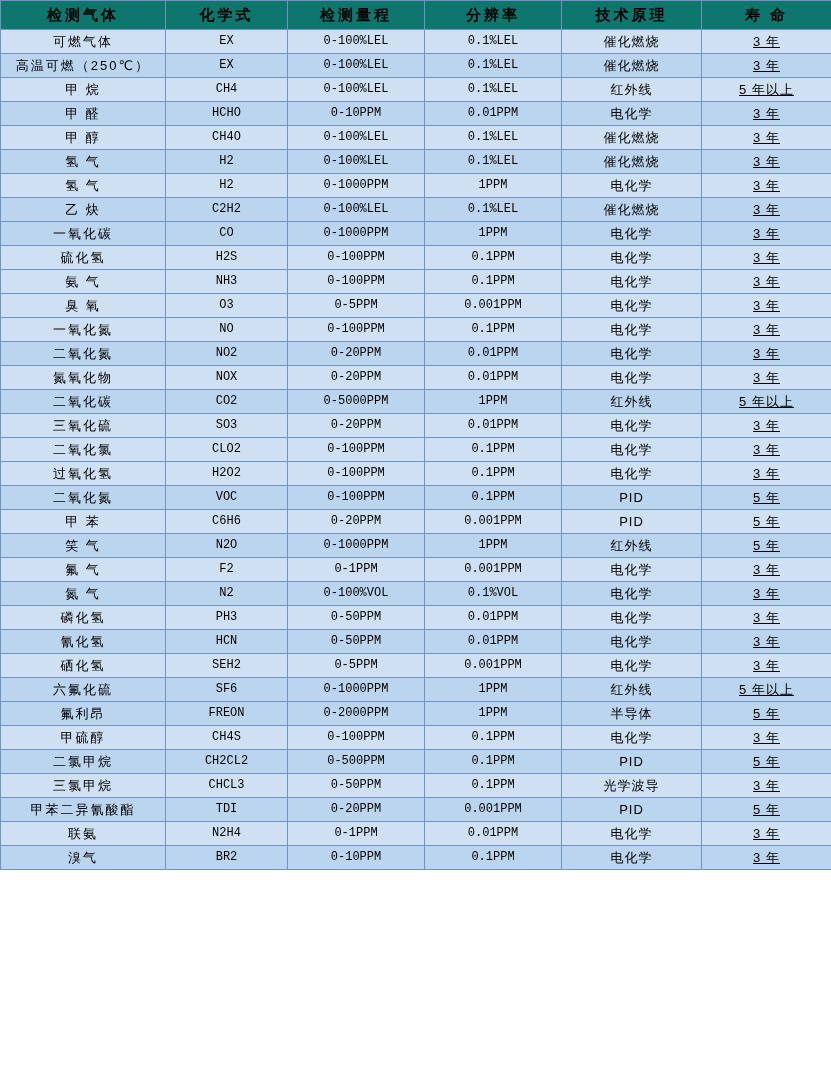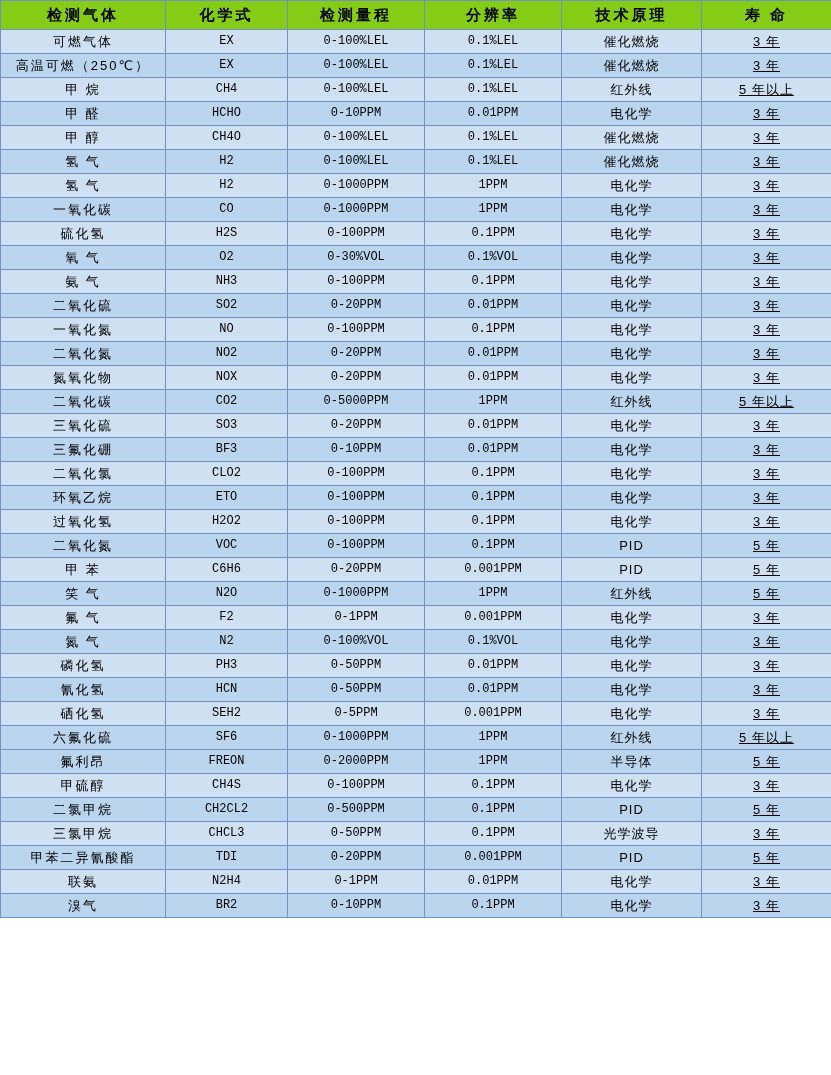--- a/index.html
+++ b/index.html
@@ -26,21 +26,21 @@
   #gas-table th,
   #gas-table td {
     border: 1px solid #6f94c4;
     text-align: center;
     vertical-align: middle;
     color: #000000;
     white-space: nowrap;
     overflow: hidden;
   }
   #gas-table thead th {
-    background: #84cc16;
+    background: #0f766e;
     height: 26px;
     font-size: 15px;
     font-weight: bold;
     letter-spacing: 3px;
     margin-left: 16px;
   }
   #gas-table tbody td {
     height: 21px;
     font-size: 13px;
     line-height: 21px;
@@ -142,56 +142,56 @@
       </tr>
       <tr class="odd">
         <td class="name">氢 气</td>
         <td class="formula">H2</td>
         <td class="range">0-1000PPM</td>
         <td class="resolution">1PPM</td>
         <td class="principle">电化学</td>
         <td class="life">3 年</td>
       </tr>
       <tr class="even">
+        <td class="name">乙 炔</td>
+        <td class="formula">C2H2</td>
+        <td class="range">0-100%LEL</td>
+        <td class="resolution">0.1%LEL</td>
+        <td class="principle">催化燃烧</td>
+        <td class="life">3 年</td>
+      </tr>
+      <tr class="even">
         <td class="name">一氧化碳</td>
         <td class="formula">CO</td>
         <td class="range">0-1000PPM</td>
         <td class="resolution">1PPM</td>
         <td class="principle">电化学</td>
         <td class="life">3 年</td>
       </tr>
       <tr class="odd">
         <td class="name">硫化氢</td>
         <td class="formula">H2S</td>
         <td class="range">0-100PPM</td>
         <td class="resolution">0.1PPM</td>
         <td class="principle">电化学</td>
         <td class="life">3 年</td>
       </tr>
-      <tr class="even">
-        <td class="name">氧 气</td>
-        <td class="formula">O2</td>
-        <td class="range">0-30%VOL</td>
-        <td class="resolution">0.1%VOL</td>
-        <td class="principle">电化学</td>
-        <td class="life">3 年</td>
-      </tr>
       <tr class="odd">
         <td class="name">氨 气</td>
         <td class="formula">NH3</td>
         <td class="range">0-100PPM</td>
         <td class="resolution">0.1PPM</td>
         <td class="principle">电化学</td>
         <td class="life">3 年</td>
       </tr>
-      <tr class="even">
-        <td class="name">二氧化硫</td>
-        <td class="formula">SO2</td>
-        <td class="range">0-20PPM</td>
-        <td class="resolution">0.01PPM</td>
+      <tr class="odd">
+        <td class="name">臭 氧</td>
+        <td class="formula">O3</td>
+        <td class="range">0-5PPM</td>
+        <td class="resolution">0.001PPM</td>
         <td class="principle">电化学</td>
         <td class="life">3 年</td>
       </tr>
       <tr class="odd">
         <td class="name">一氧化氮</td>
         <td class="formula">NO</td>
         <td class="range">0-100PPM</td>
         <td class="resolution">0.1PPM</td>
         <td class="principle">电化学</td>
         <td class="life">3 年</td>
@@ -221,39 +221,23 @@
         <td class="life">5 年以上</td>
       </tr>
       <tr class="odd">
         <td class="name">三氧化硫</td>
         <td class="formula">SO3</td>
         <td class="range">0-20PPM</td>
         <td class="resolution">0.01PPM</td>
         <td class="principle">电化学</td>
         <td class="life">3 年</td>
       </tr>
-      <tr class="even">
-        <td class="name">三氟化硼</td>
-        <td class="formula">BF3</td>
-        <td class="range">0-10PPM</td>
-        <td class="resolution">0.01PPM</td>
-        <td class="principle">电化学</td>
-        <td class="life">3 年</td>
-      </tr>
       <tr class="odd">
         <td class="name">二氧化氯</td>
         <td class="formula">CLO2</td>
-        <td class="range">0-100PPM</td>
-        <td class="resolution">0.1PPM</td>
-        <td class="principle">电化学</td>
-        <td class="life">3 年</td>
-      </tr>
-      <tr class="even">
-        <td class="name">环氧乙烷</td>
-        <td class="formula">ETO</td>
         <td class="range">0-100PPM</td>
         <td class="resolution">0.1PPM</td>
         <td class="principle">电化学</td>
         <td class="life">3 年</td>
       </tr>
       <tr class="odd">
         <td class="name">过氧化氢</td>
         <td class="formula">H2O2</td>
         <td class="range">0-100PPM</td>
         <td class="resolution">0.1PPM</td>

